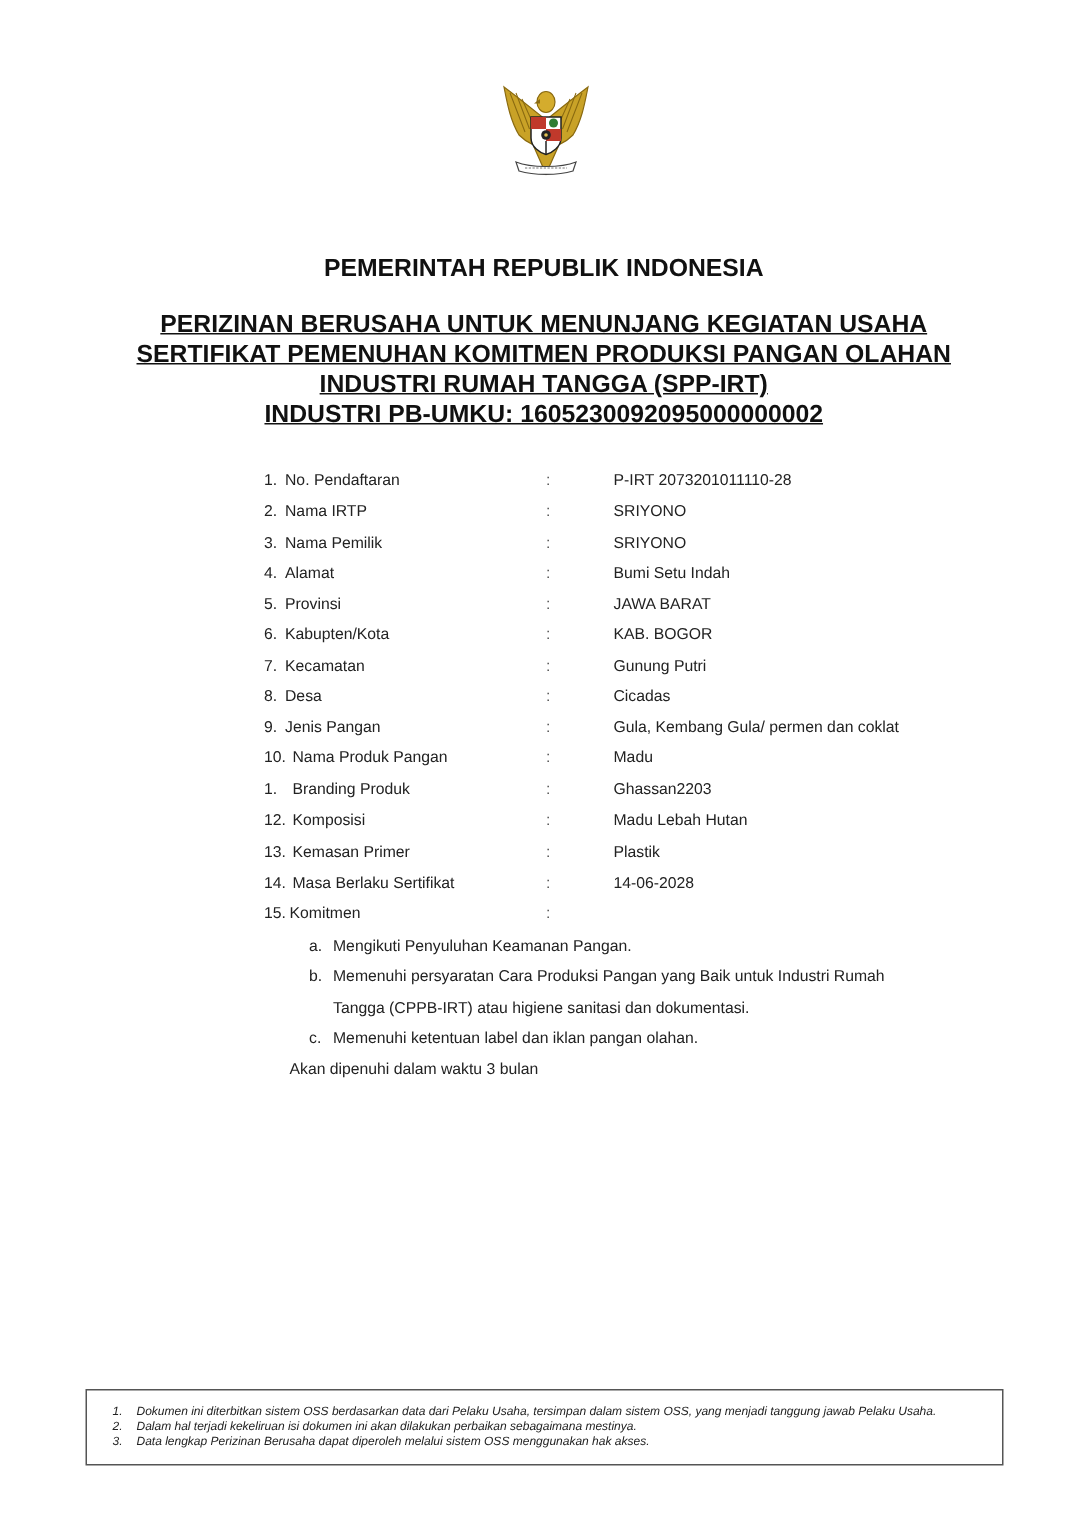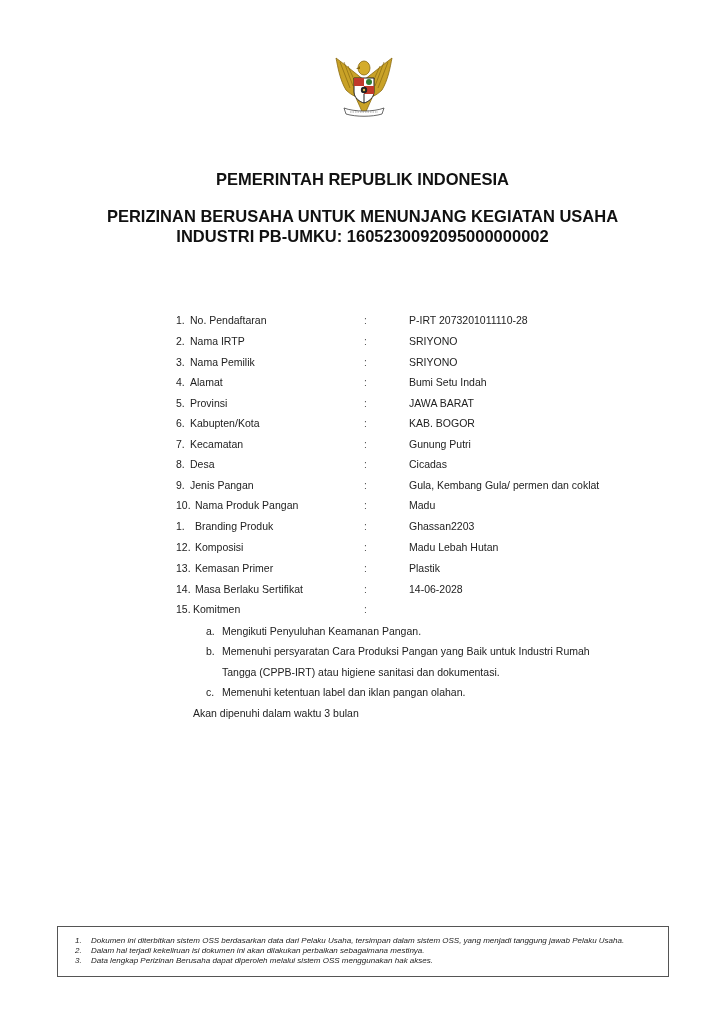--- a/index.html
+++ b/index.html
@@ -8,21 +8,21 @@
       font-family: "Liberation Sans", sans-serif; color: #111;
     }
     .emblem {
       position: absolute; left: 326px; top: 50px; width: 76px; height: 76px;
     }
     .heading {
       position: absolute; left: 0; width: 725px; text-align: center;
       font-weight: bold; font-size: 16.5px; line-height: 19px; color: #111;
     }
     .h1 { top: 170px; }
-    .h2 { top: 207px; }
+    .h2 { top: 207px; text-decoration: underline; }
     .h2 div { height: 20px; }
     .row {
       position: absolute; left: 0; width: 725px; height: 20px;
       font-size: 10.5px; line-height: 20px; color: #222;
     }
     .row .num { position: absolute; left: 176px; }
     .row .label { position: absolute; }
     .row .colon { position: absolute; left: 364px; color: #555; }
     .row .value { position: absolute; left: 372px; margin-left: 37px; }
     .sub {
@@ -71,20 +71,22 @@
     <path d="M38 44 L38 53" stroke="#222" stroke-width="1"></path>
 
     <path d="M18 58 C28 62 48 62 58 58 L56 64 C46 67 30 67 20 64 Z" fill="#ffffff" stroke="#444" stroke-width="0.8"></path>
     <path d="M24 62 L52 62" stroke="#666" stroke-width="0.6" stroke-dasharray="1.5 1"></path>
   </svg>
 </div>
 
 <div class="heading h1">PEMERINTAH REPUBLIK INDONESIA</div>
 <div class="heading h2">
   <div>PERIZINAN BERUSAHA UNTUK MENUNJANG KEGIATAN USAHA</div>
+  <div>SERTIFIKAT PEMENUHAN KOMITMEN PRODUKSI PANGAN OLAHAN</div>
+  <div>INDUSTRI RUMAH TANGGA (SPP-IRT)</div>
   <div>INDUSTRI PB-UMKU: 1605230092095000000002</div>
 </div>
 
 <div>
   <div class="row" style="top:310px">
     <span class="num">1.</span>
     <span class="label" style="left:190px">No. Pendaftaran</span>
     <span class="colon">:</span>
     <span class="value">P-IRT 2073201011110-28</span>
   </div>

